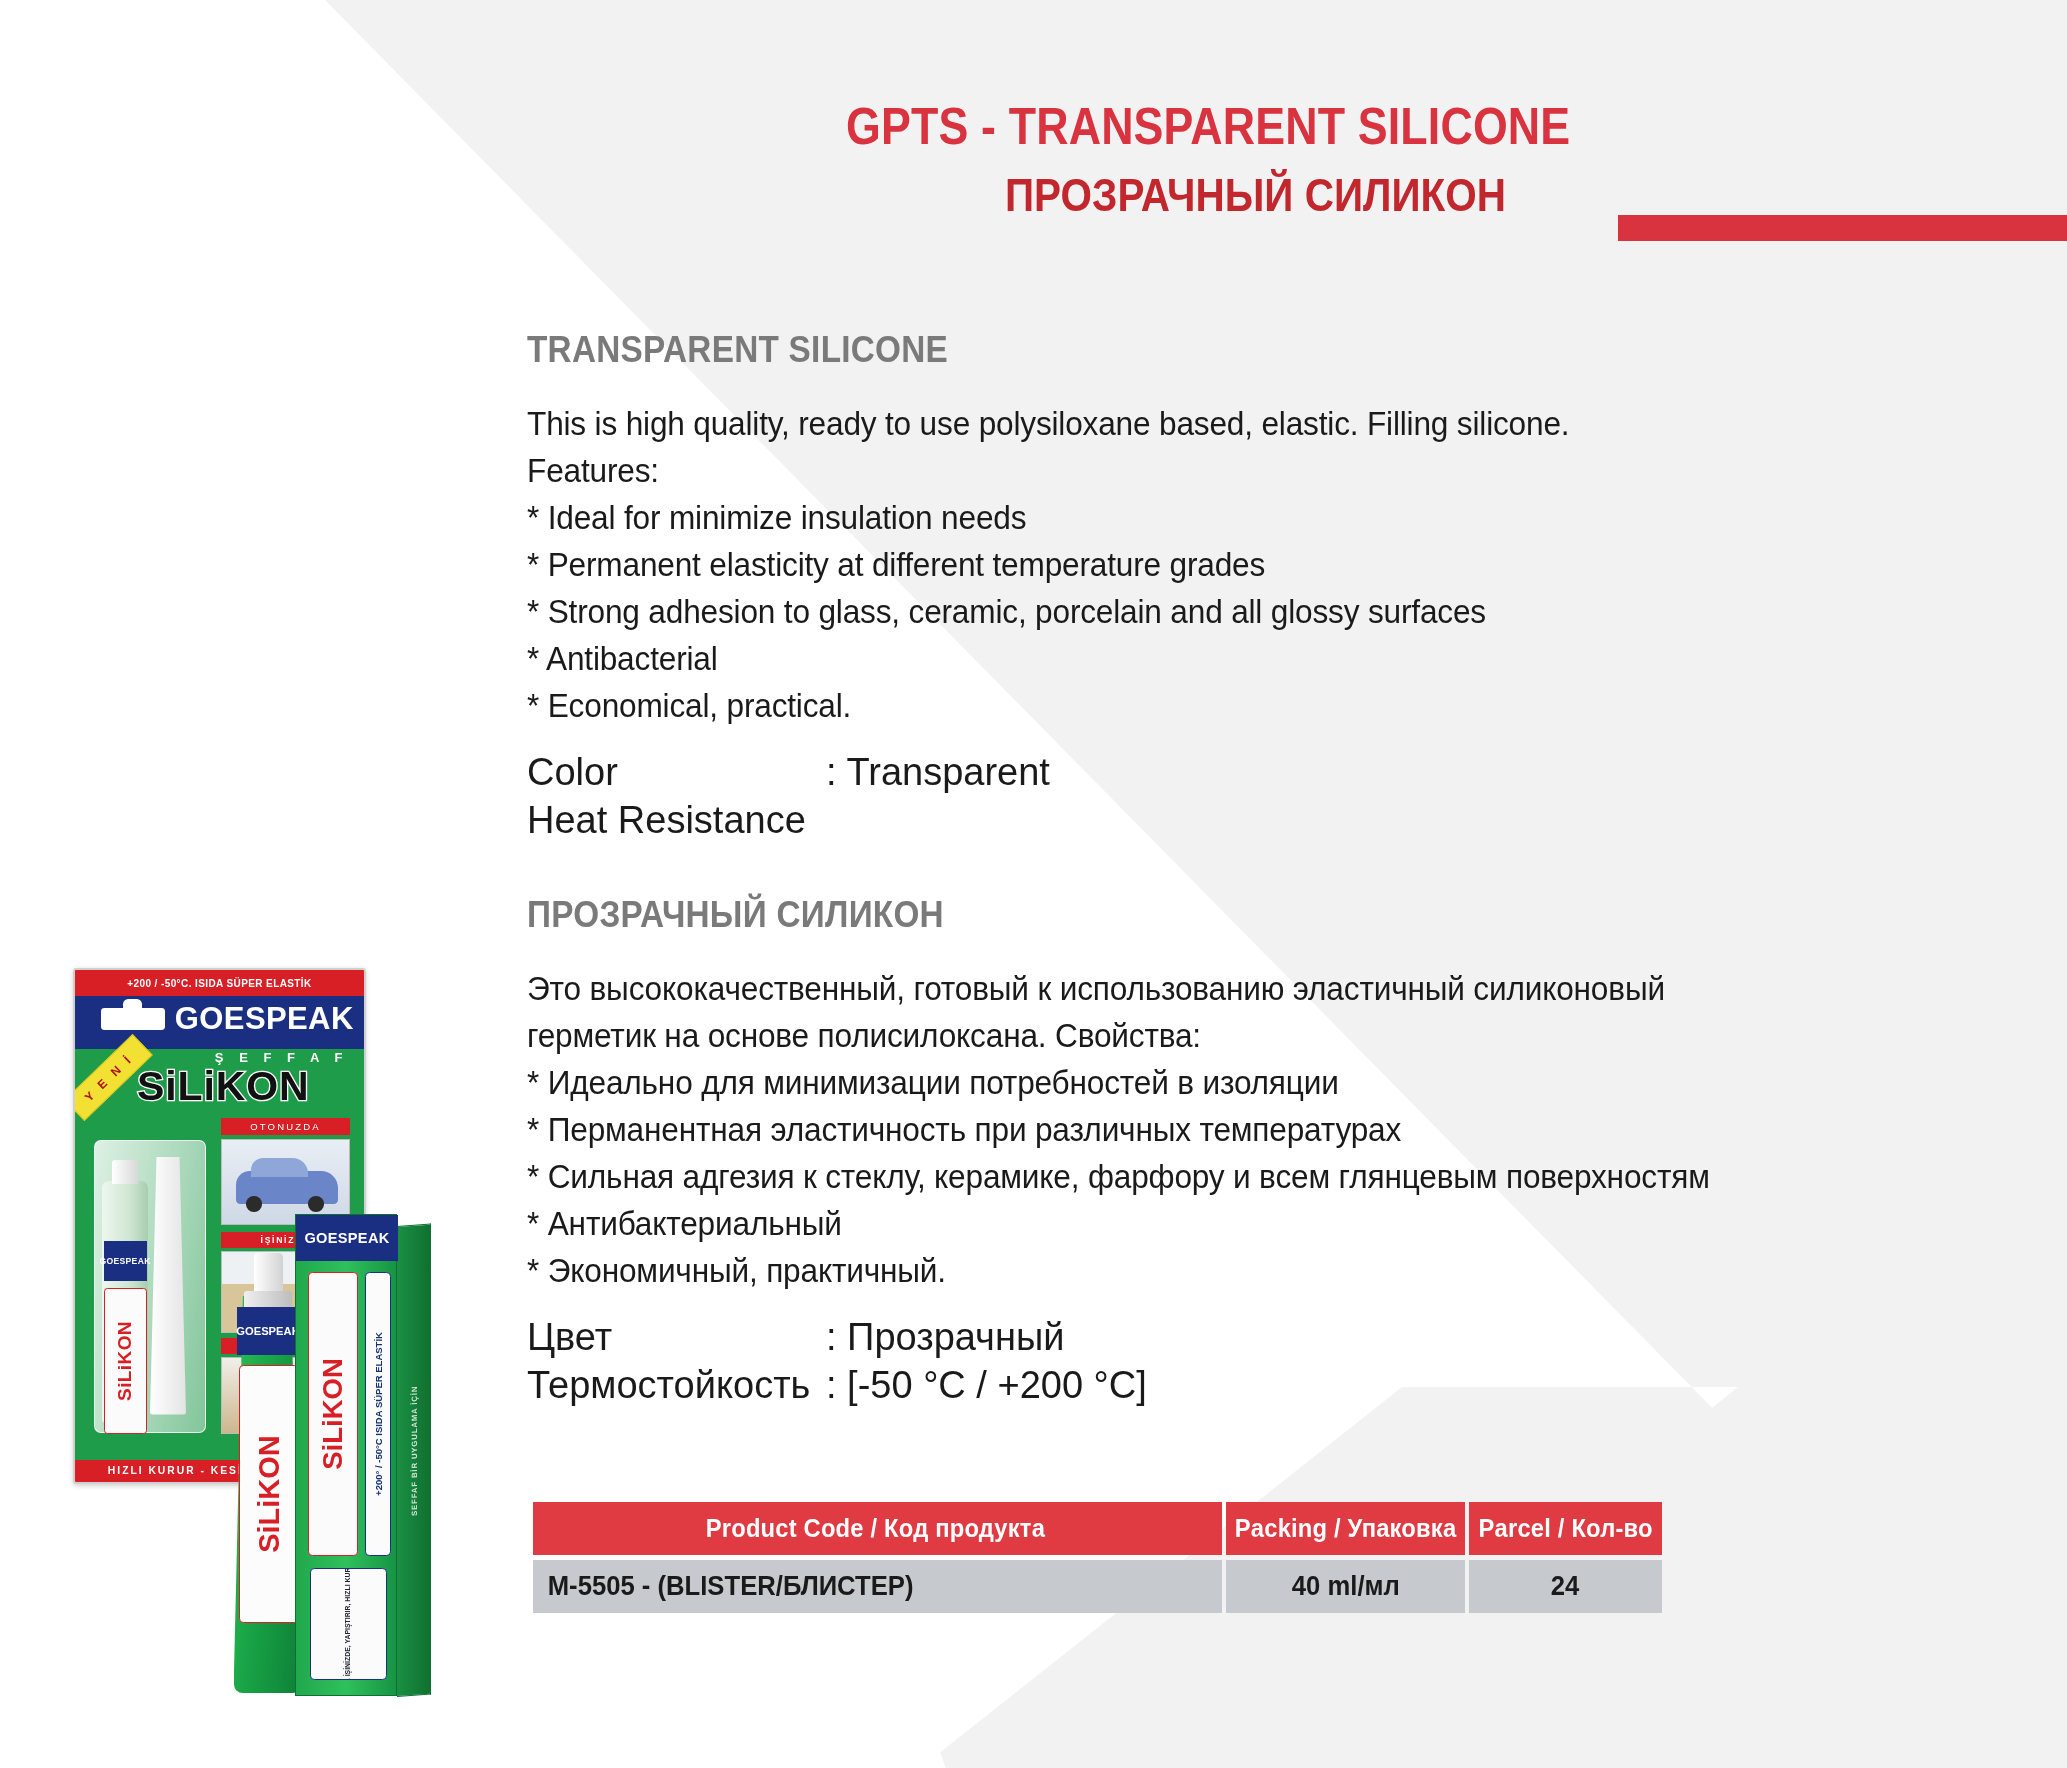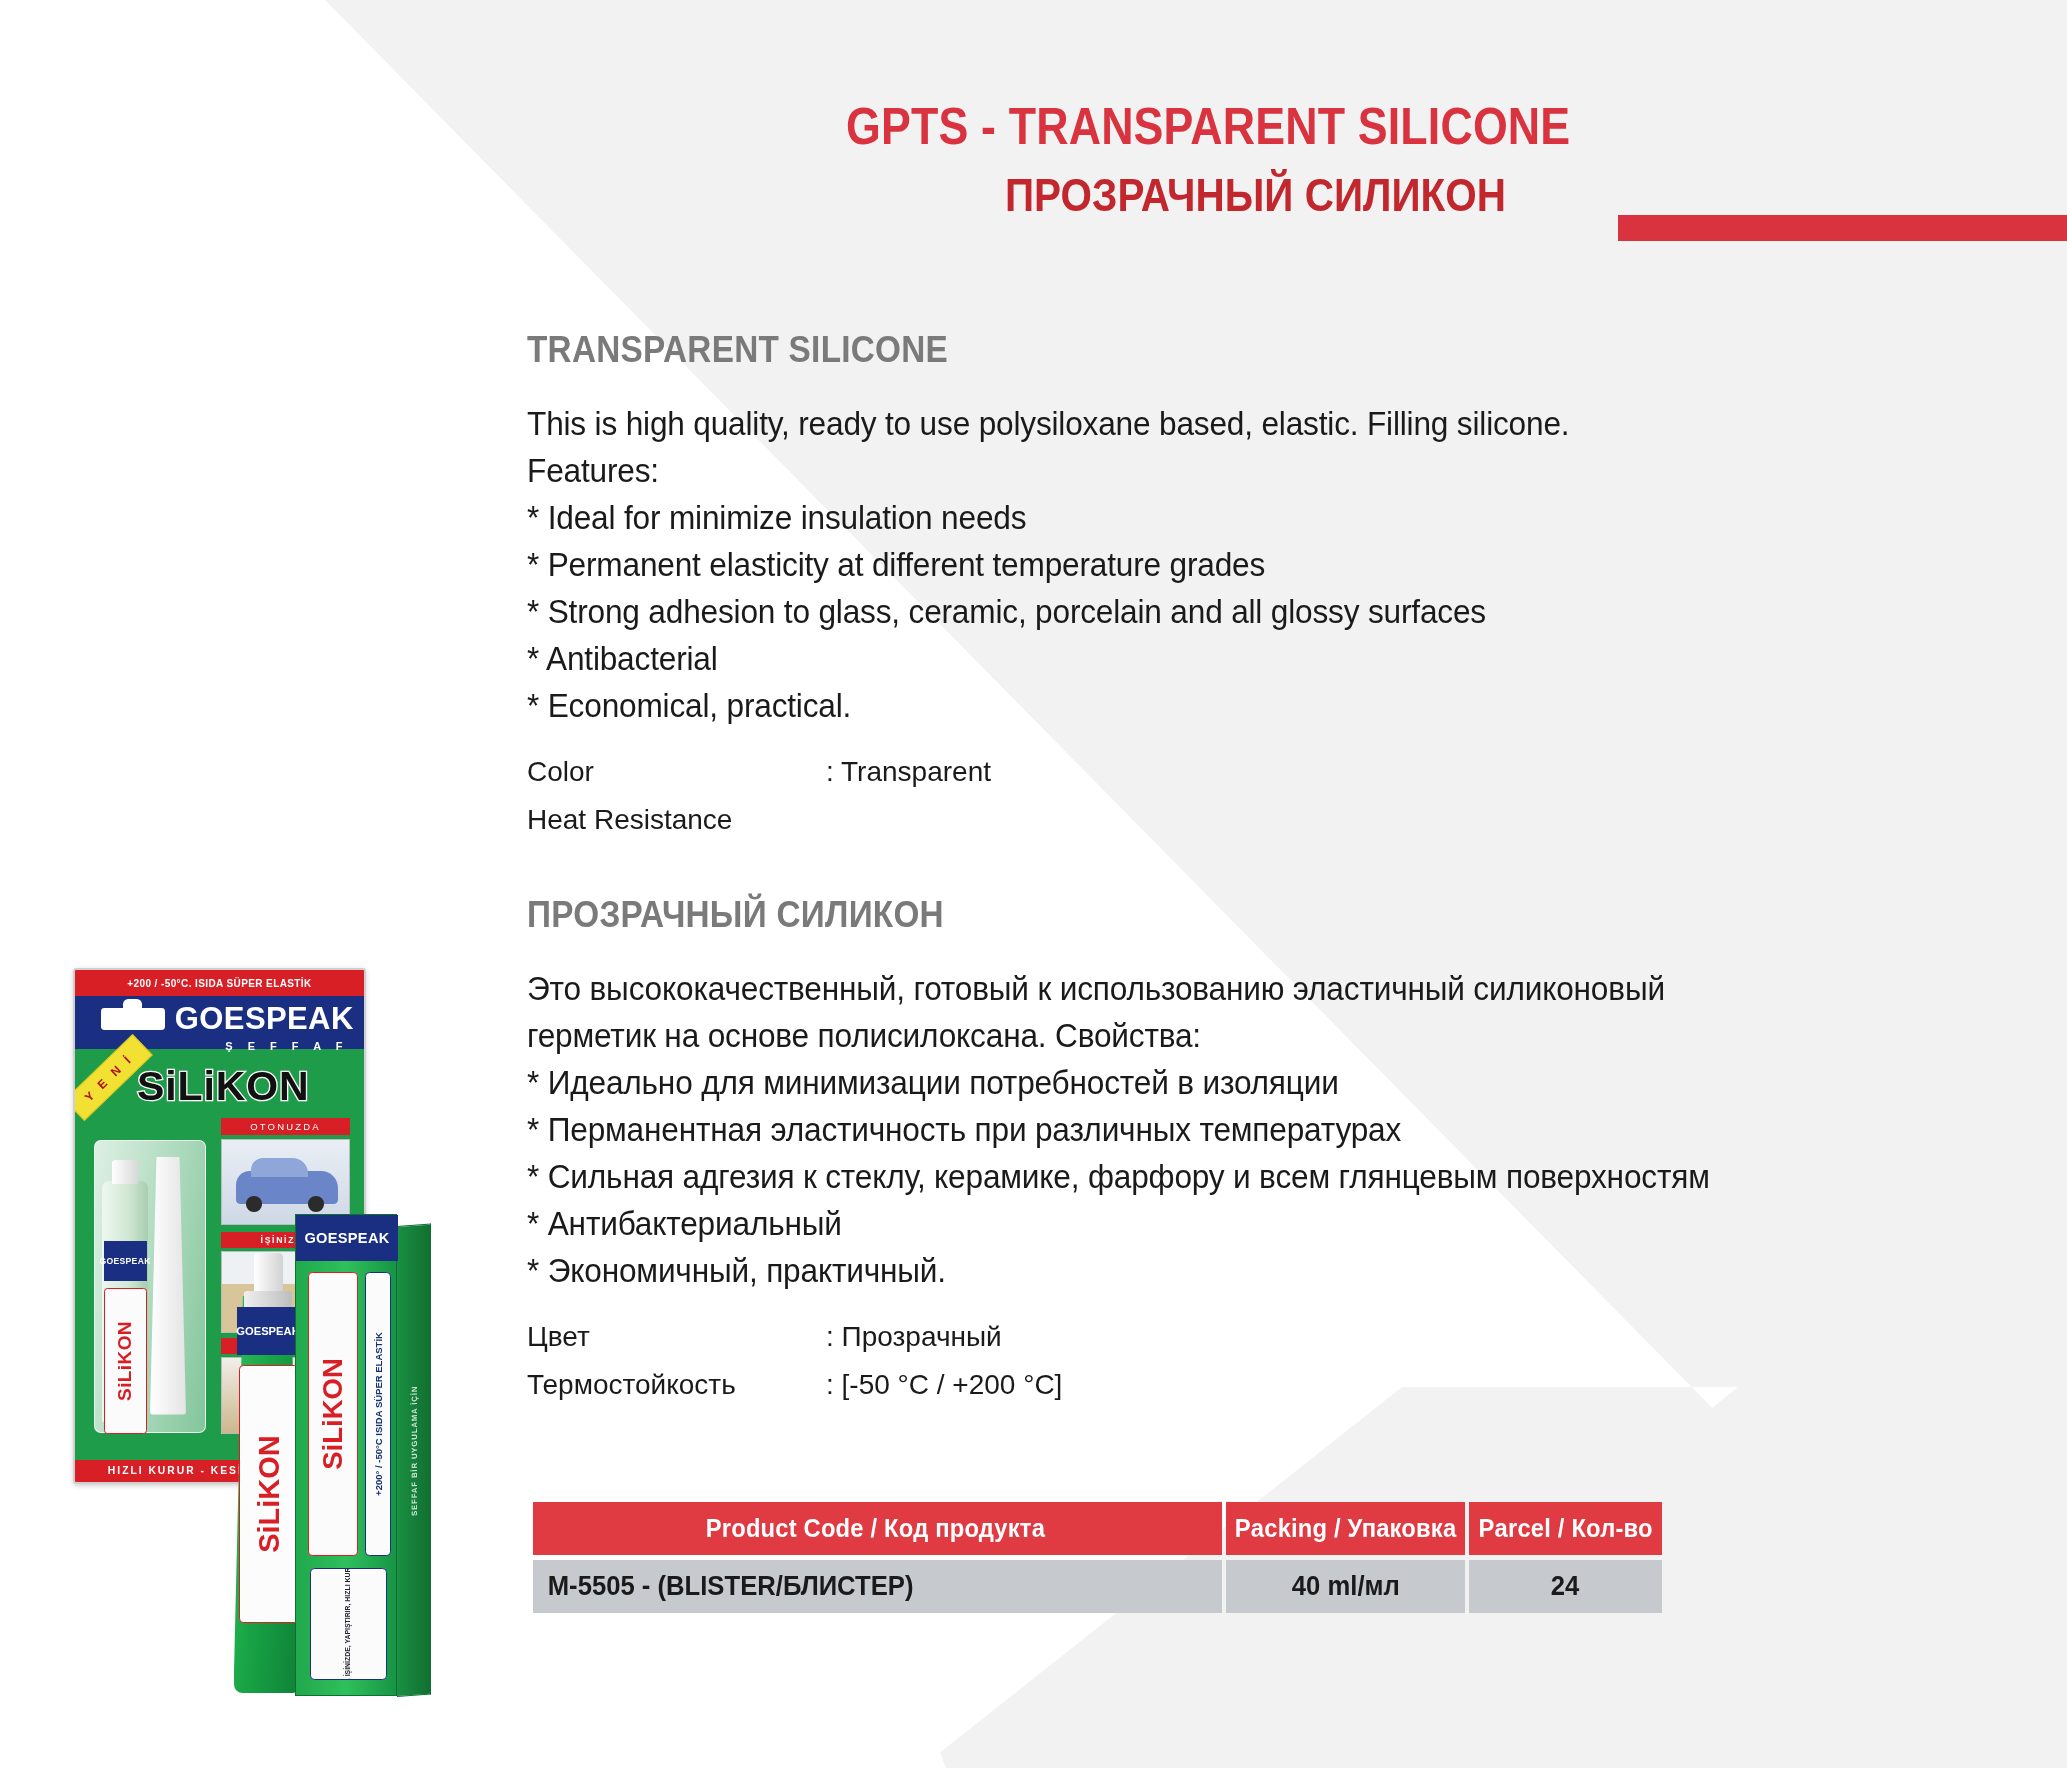--- a/index.html
+++ b/index.html
@@ -118,21 +118,21 @@
     font-weight: 500;
     letter-spacing: -0.2px;
     transform: scaleX(0.93);
     transform-origin: left top;
   }
   .body-text .line { white-space: nowrap; }
 
   .spec-table-kv {
     margin-top: 19px;
     color: #1a1a1a;
-    font-size: 28px;
+    font-size: 38px;
     line-height: 48px;
     font-weight: 500;
   }
   .spec-row { display: flex; white-space: nowrap; }
   .spec-key { width: 299px; flex: none; }
   .spec-val { }
   .gap-md { height: 29px; }
   .gap-lg { height: 50px; }
 
   
@@ -215,22 +215,22 @@
   }
   .bl-hang:after {
     content: ""; position: absolute; left: 22.4px; top: -9.5px;
     width: 19px; height: 13.8px; background: #fff; border-radius: 5.2px 5.2px 0 0;
   }
   .bl-brand {
     position: absolute; right: 10.3px; top: 31px;
     color: #ffffff; font-size: 31px; font-weight: bold; letter-spacing: 0.4px;
   }
   .bl-seffaf {
-    position: absolute; right: 15.5px; top: 70px;
-    color: #ffffff; font-size: 11px; font-weight: bold; letter-spacing: 6px;
+    position: absolute; right: 15.5px; top: 80px;
+    color: #ffffff; font-size: 13px; font-weight: bold; letter-spacing: 6px;
   }
   .bl-silikon {
     position: absolute; left: 62px; top: 93px;
     color: #111; font-size: 41px; font-weight: bold; letter-spacing: 0.9px;
     -webkit-text-stroke: 2.6px #ffffff;
     paint-order: stroke fill;
   }
   .bl-yeni {
     position: absolute; left: -13.8px; top: 93px;
     width: 95px; height: 29px; background: #f2e033;

